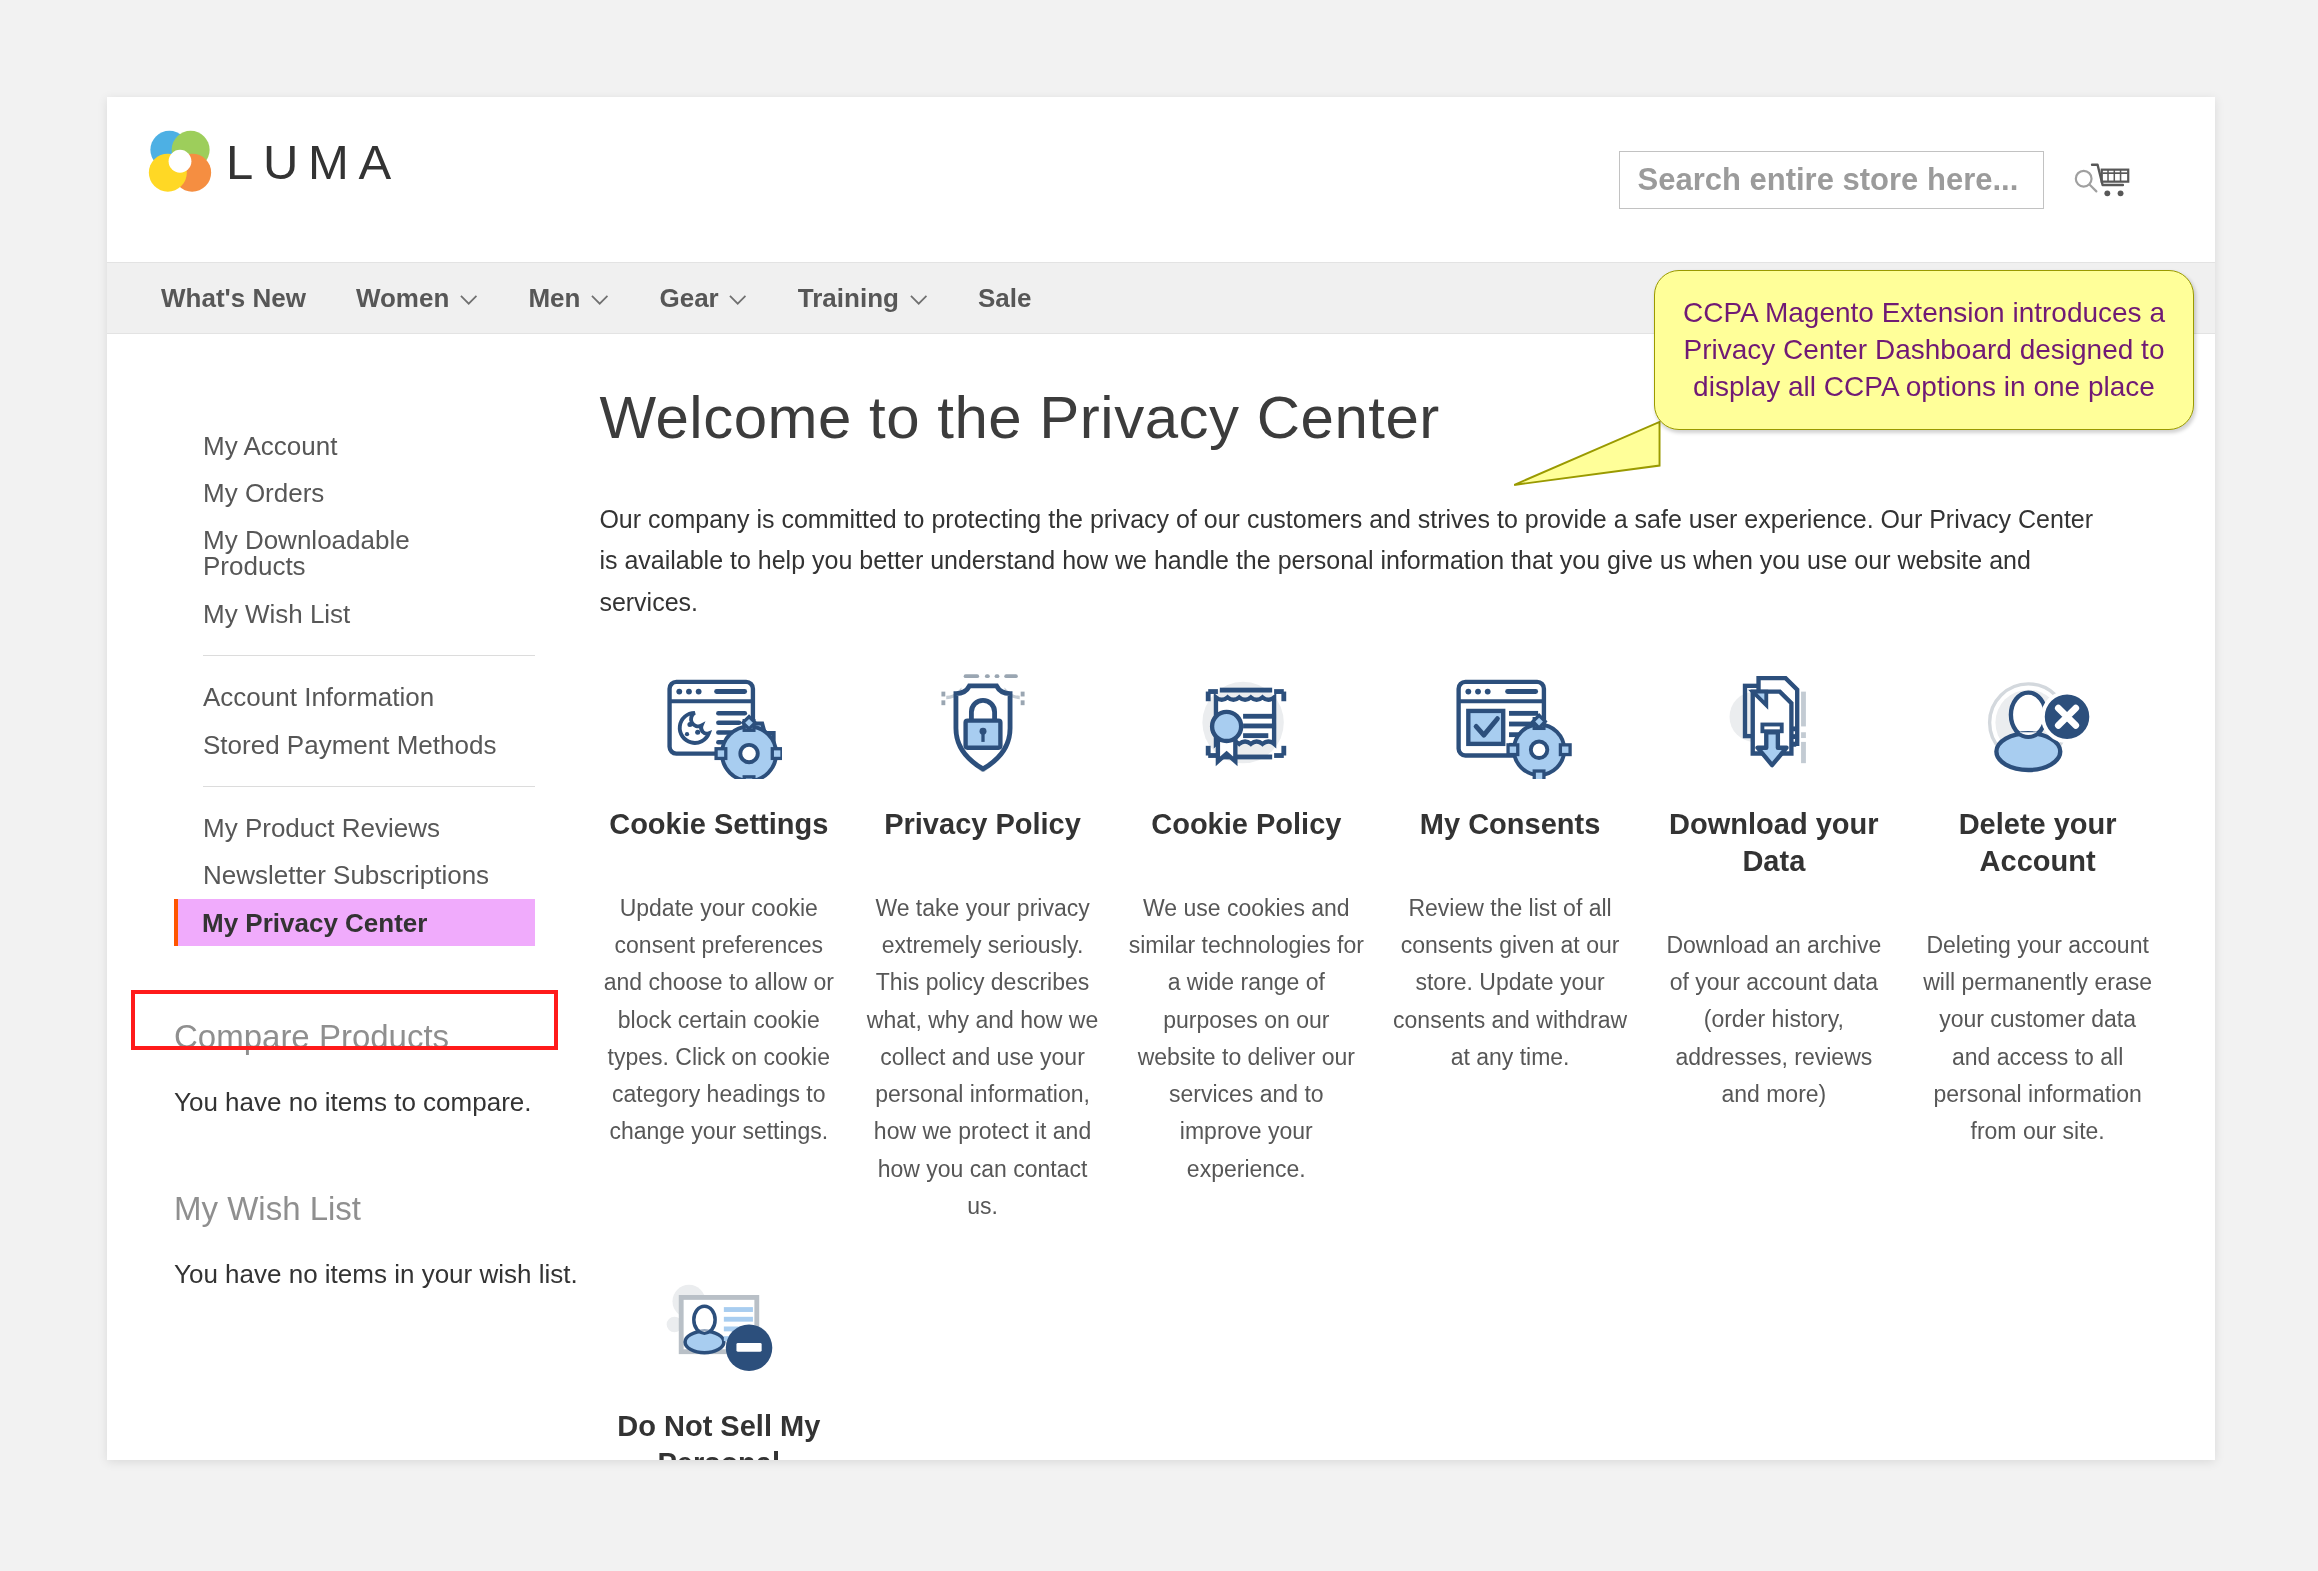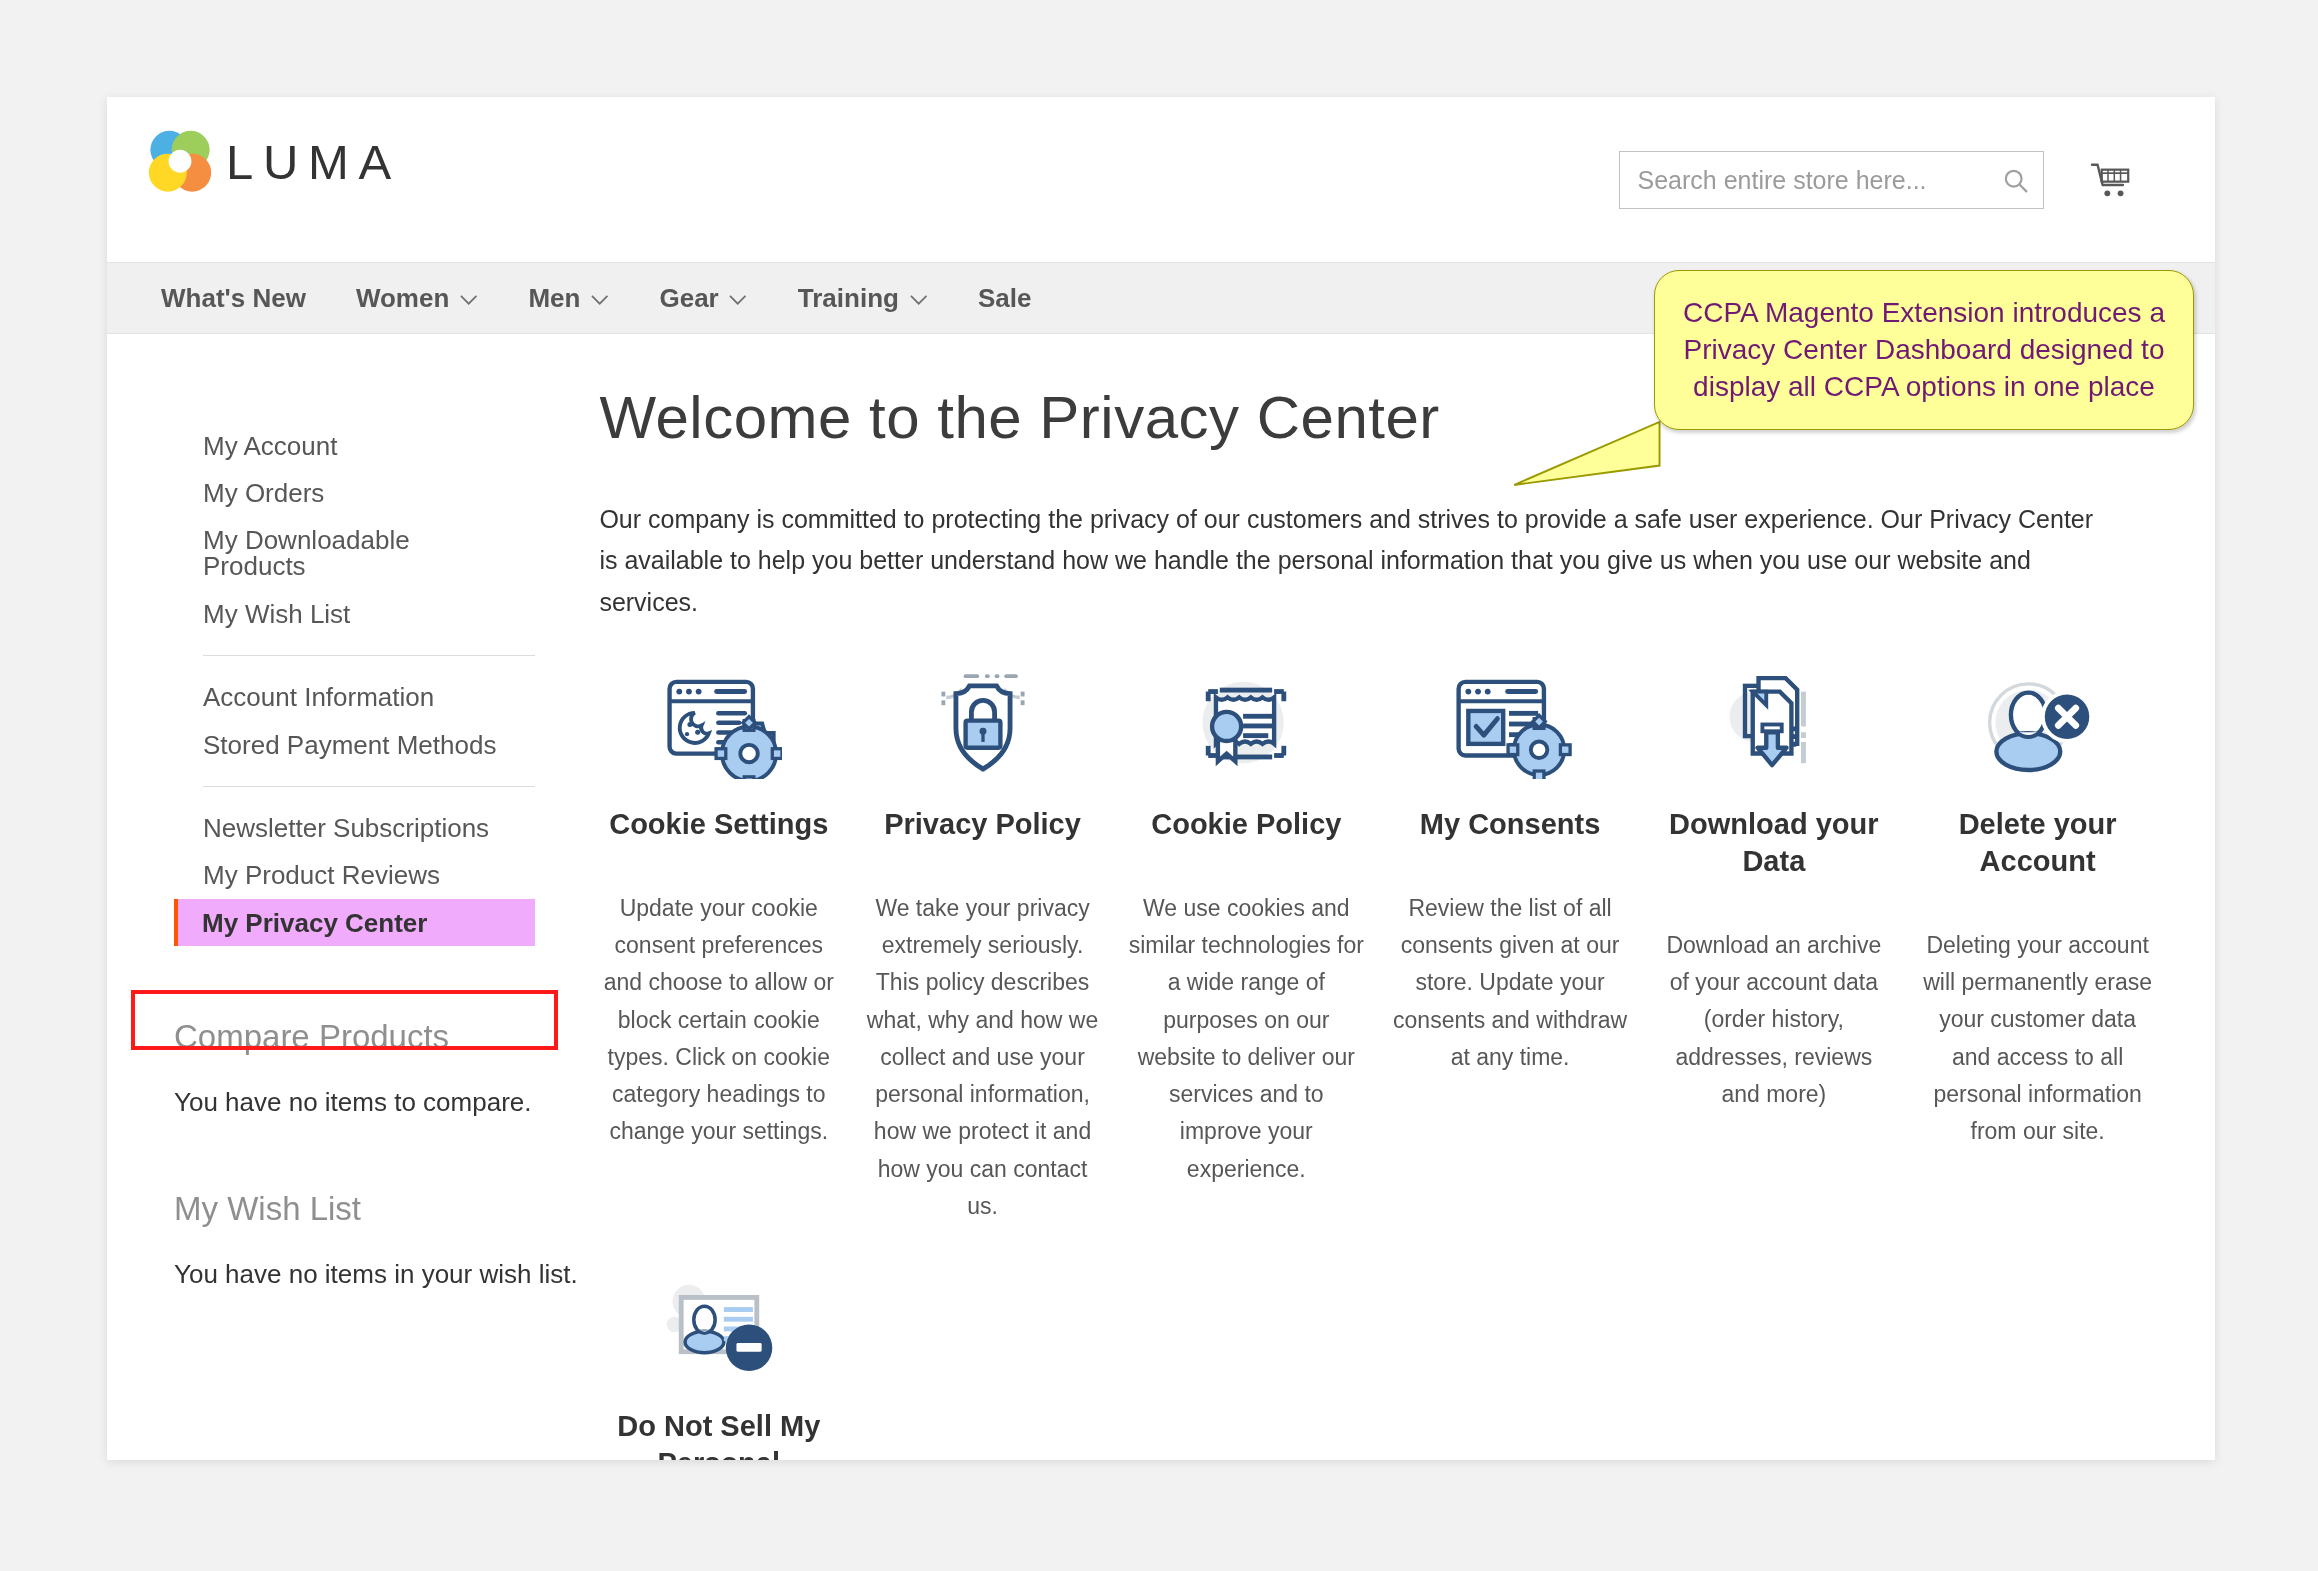--- a/index.html
+++ b/index.html
@@ -62,25 +62,26 @@
     height: 58px;
     border: 1px solid #c2c2c2;
     background: #ffffff;
     display: flex;
     align-items: center;
   }
   .search-input {
     flex: 1;
     border: 0;
     outline: none;
-    font-size: 25px;
+    font-size: 31px;
     color: #ef4444;
     padding: 0 17.5px;
     font-family: "Liberation Sans", sans-serif;
     background: transparent;
+    font-weight: bold;
   }
   .search-input::placeholder { color: #9b9b9b; }
   .search-btn {
     width: 56px; height: 56px;
     border: 0; background: transparent;
     display: flex; align-items: center; justify-content: center;
     cursor: pointer;
   }
   .cart-btn {
     position: absolute;
@@ -341,22 +342,22 @@
         <div class="side-divider"></div>
 
         <ul class="side-list">
           <li class="side-li">Account Information</li>
           <li class="side-li">Stored Payment Methods</li>
         </ul>
 
         <div class="side-divider"></div>
 
         <ul class="side-list">
+          <li class="side-li">My Product Reviews</li>
           <li class="side-li">Newsletter Subscriptions</li>
-          <li class="side-li">My Product Reviews</li>
           <li class="side-li current">My Privacy Center</li>
         </ul>
 
         <div class="side-block">
           <div class="side-block-title">Compare Products</div>
           <div class="side-block-text">You have no items to compare.</div>
         </div>
 
         <div class="side-block">
           <div class="side-block-title">My Wish List</div>

